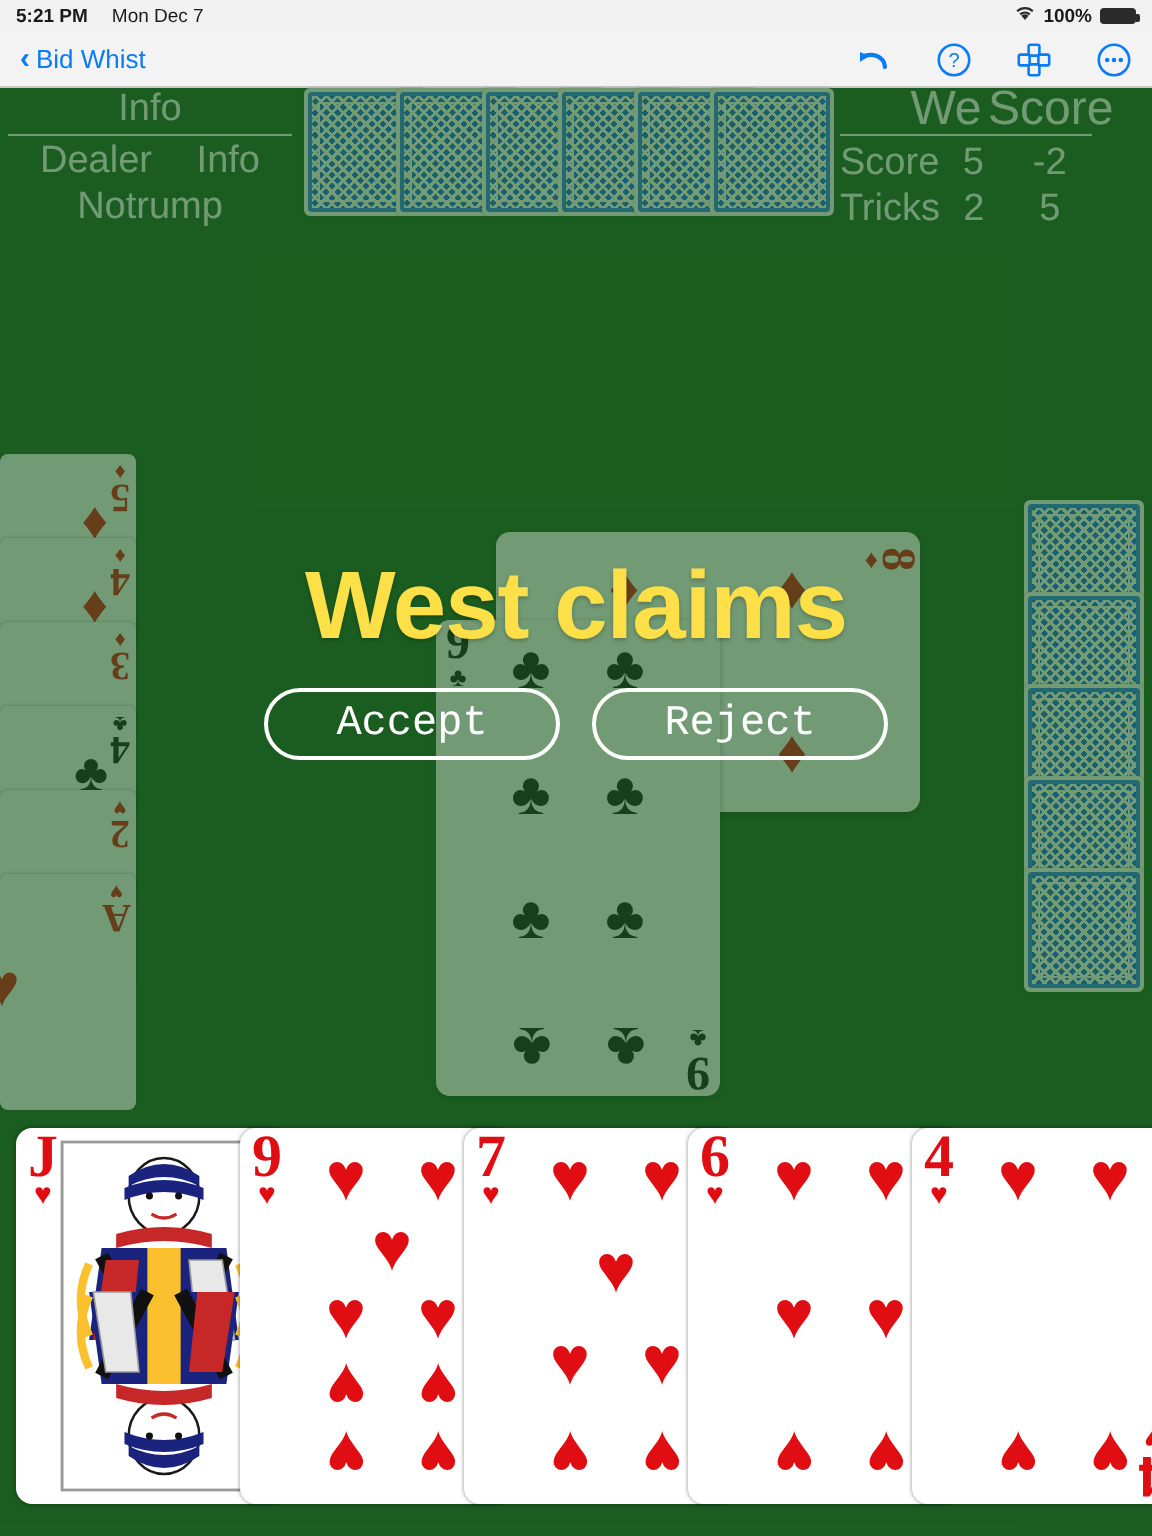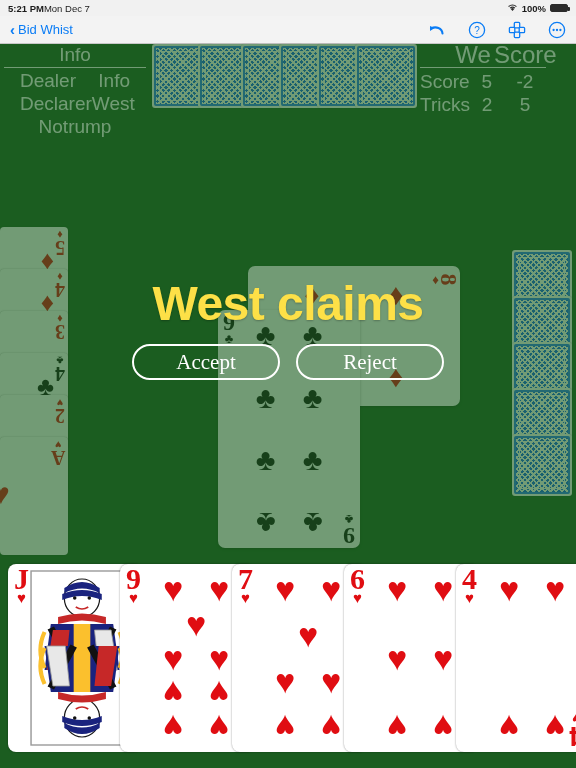--- a/index.html
+++ b/index.html
@@ -13,21 +13,21 @@
   #app { position: relative; width: 576px; height: 768px; overflow: hidden; }
 
   
   .statusbar {
     position: absolute; top: 0; left: 0; width: 576px; height: 16px;
     background: #f1f1f1;
     display: flex; align-items: center;
     font-size: 9.5px; color: #1b1b1b; font-weight: 700;
     padding: 0 8px;
   }
-  .sb-time { margin-right: 0; }
+  .sb-time { margin-right: 12px; }
   .sb-date { font-weight: 400; }
   .sb-right { margin-left: auto; display: flex; align-items: center; gap: 4px; }
   .sb-batt {
     display: inline-block; width: 18px; height: 8px;
     border: 1px solid #2b2b2b; border-radius: 2px; position: relative;
     background: linear-gradient(to right, #2b2b2b 100%, transparent 0);
   }
   .sb-batt::after {
     content: ""; position: absolute; right: -3px; top: 2px;
     width: 2px; height: 4px; background: #2b2b2b; border-radius: 0 1px 1px 0;
@@ -169,21 +169,21 @@
   }
   .claim-title {
     color: #fde047; font-size: 48px; font-weight: 700; letter-spacing: -0.5px;
     line-height: 60px; text-shadow: 0 1px 2px rgba(0,0,0,.25);
   }
   .claim-buttons { display: flex; gap: 16px; margin-top: 10px; }
   .claim-btn {
     min-width: 148px; height: 36px;
     border: 2px solid #ffffff; border-radius: 18px;
     background: transparent; color: #ffffff;
-    font-size: 21px; font-family: Liberation Serif, serif;
+    font-size: 21px; font-family: Liberation Mono, monospace;
     display: flex; align-items: center; justify-content: center;
     cursor: pointer;
   }
 
   
   #south { position: absolute; left: 8px; top: 520px; width: 560px; height: 188px; }
   .scard {
     position: absolute; top: 0; width: 134px; height: 188px;
     background: #ffffff; border-radius: 8px;
     box-shadow: 0 0 2px rgba(0,0,0,.45);
@@ -268,24 +268,20 @@
 
   <div class="felt">
 
     <div class="info-panel">
       <div class="info-title">Info</div>
       <div class="info-rule"></div>
       <div class="info-row">
         <span>Dealer</span>
         <span>Info</span>
       </div>
-      <div class="info-row">
-        <span>Declarer</span>
-        <span>West</span>
-      </div>
       <div class="info-center">Notrump</div>
     </div>
 
     <div class="score-panel">
       <div class="score-head">
         <span class="sp-lab"></span>
         <span class="sp-we">We</span>
         <span class="sp-they">Score</span>
       </div>
       <div class="score-rule"></div>

